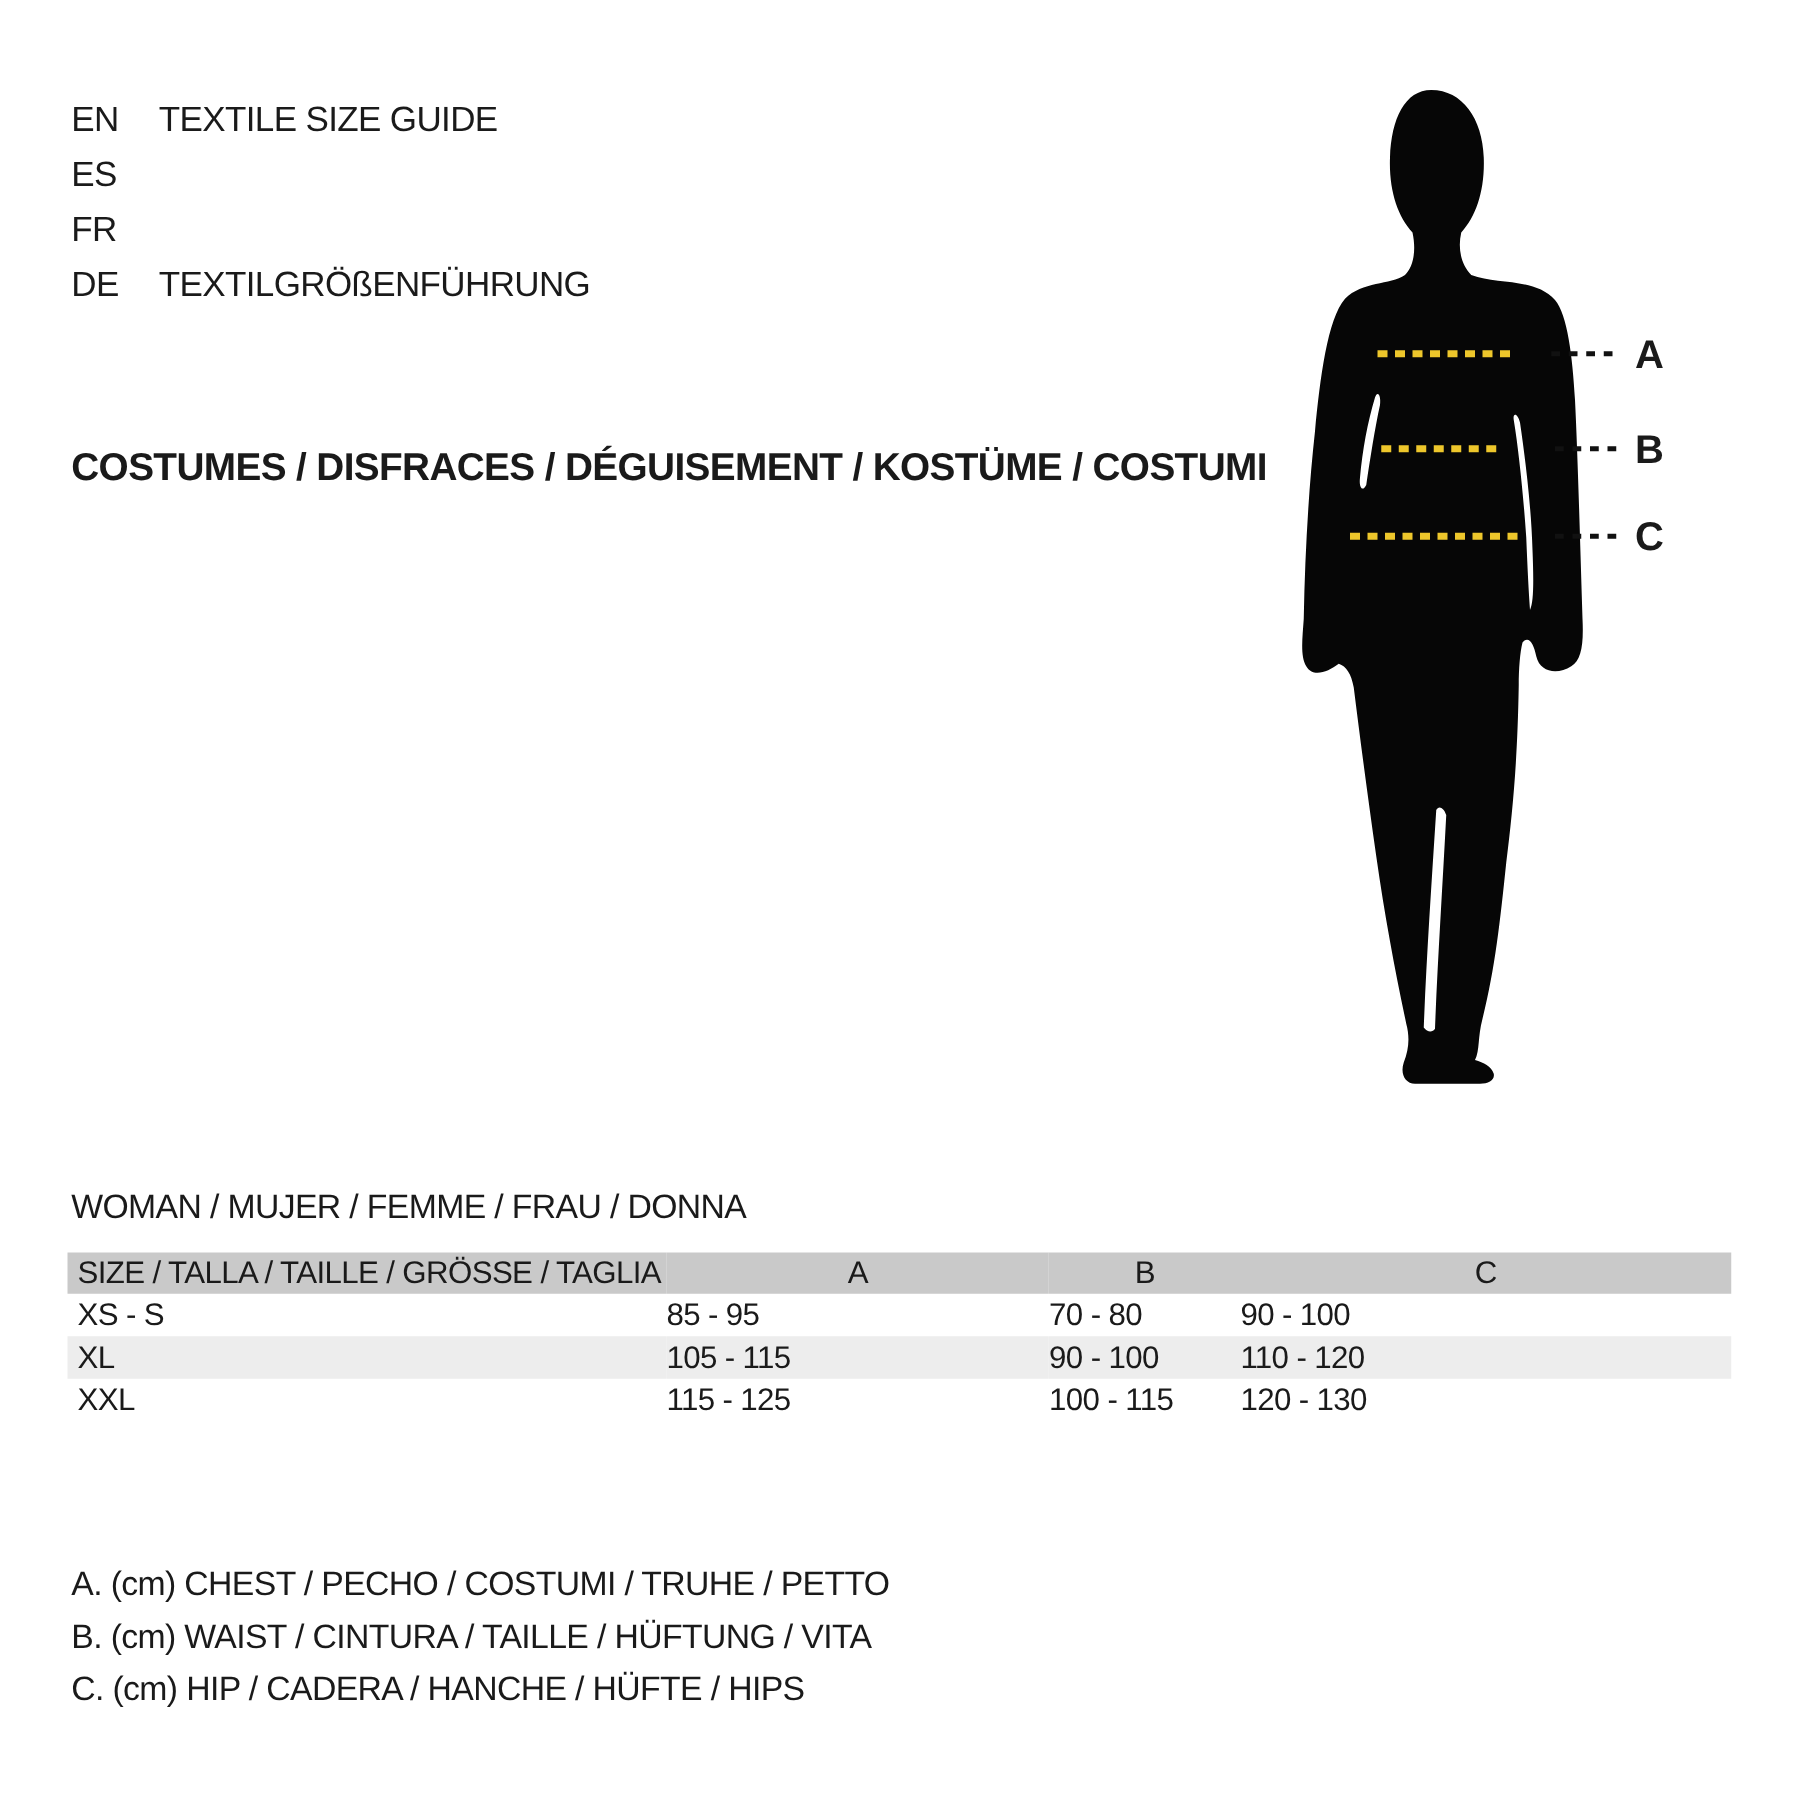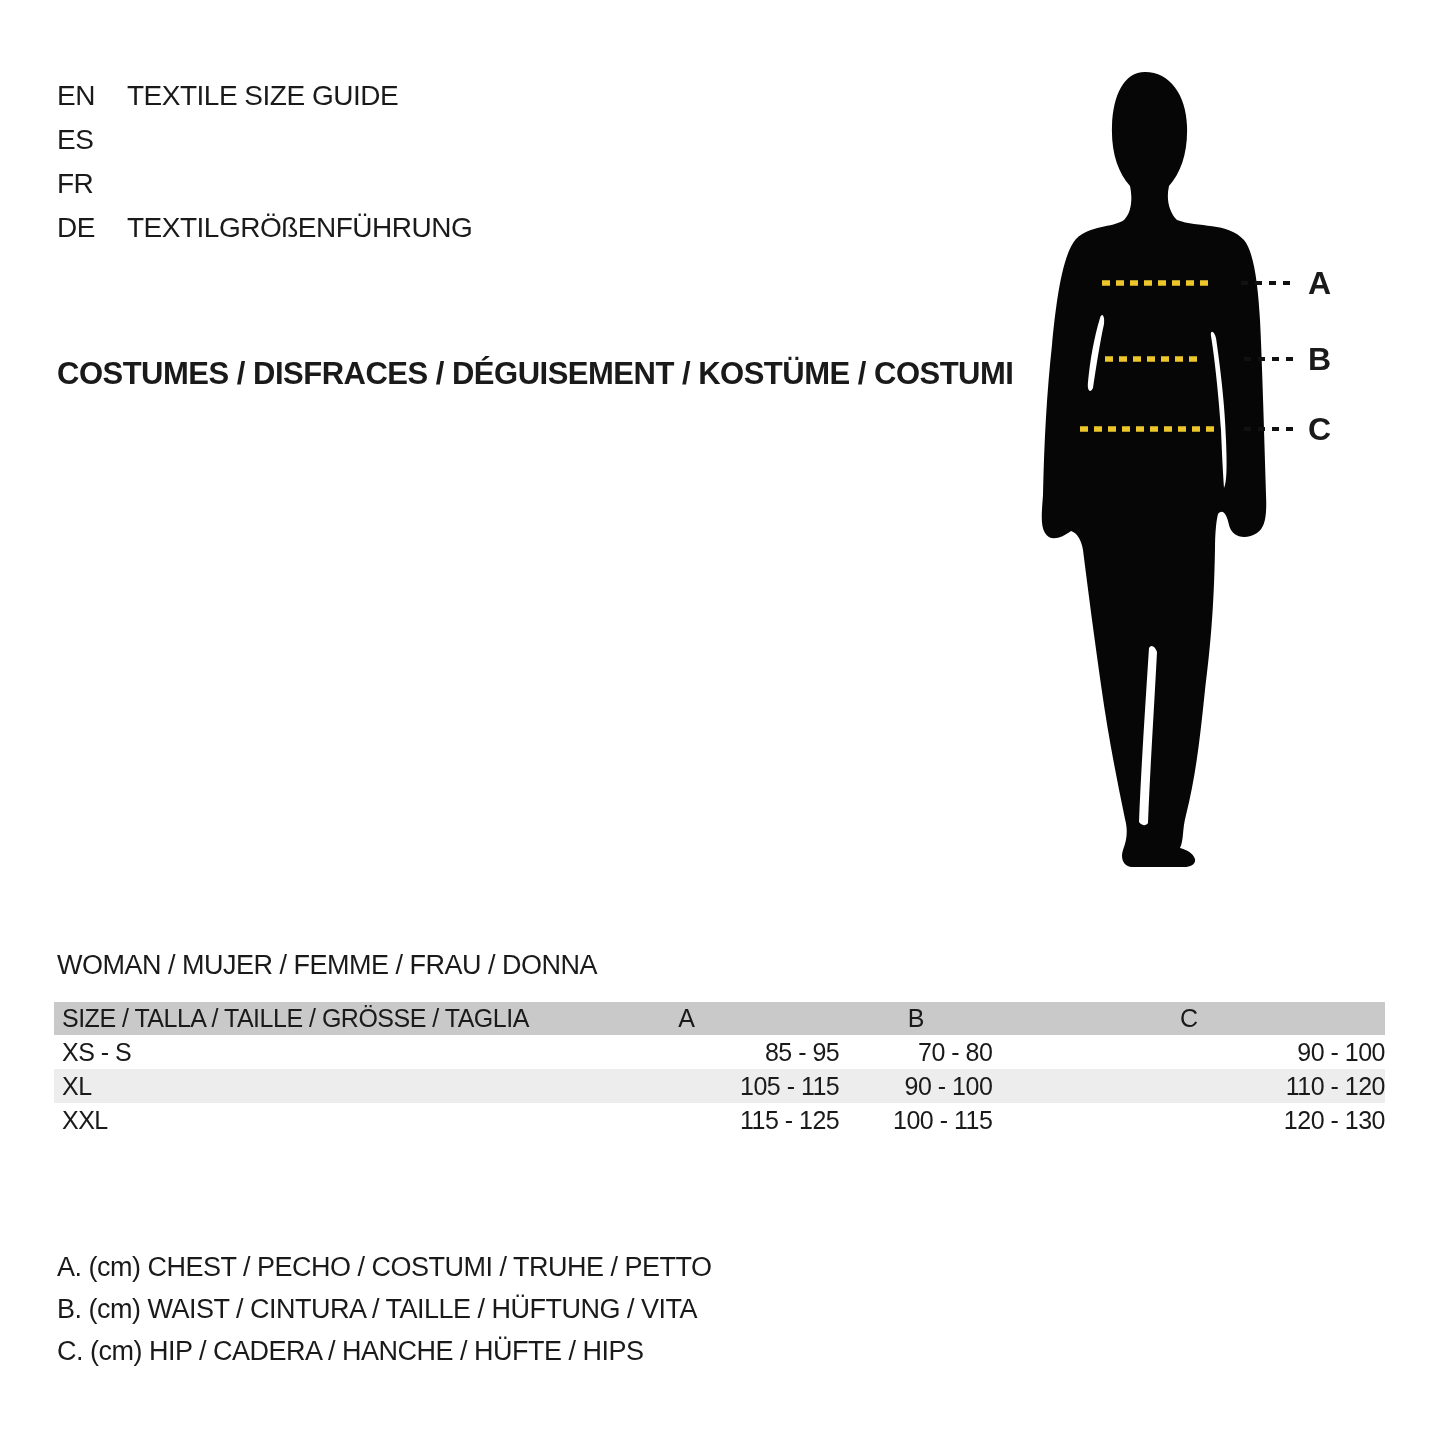--- a/index.html
+++ b/index.html
@@ -33,21 +33,21 @@
   
   .size-table{left:54px;top:1002px;width:1331px;border-collapse:collapse;table-layout:fixed;
     font-size:25px;letter-spacing:-0.5px;}
   .size-table col.c-size{width:36%;}
   .size-table col.c-a{width:23%;}
   .size-table col.c-b{width:11.5%;}
   .size-table col.c-c{width:29.5%;}
   .size-table th,.size-table td{font-weight:500;padding:0;height:34px;vertical-align:middle;margin-left:16px;}
   .size-table thead th{background:#c9c9c9;height:33px;text-align:center;}
   .size-table th.size-col,.size-table td.size-col{text-align:left;padding-left:8px;}
-  .size-table td{text-align:right;}
+  .size-table td{text-align:left;}
   .size-table tbody tr:nth-child(even){background:#ededed;}
 
   
   .legend{left:57px;top:1246px;}
   .legend-row{font-size:27px;letter-spacing:-0.5px;line-height:42px;font-weight:500;white-space:nowrap;}
 </style>
 </head>
 <body>
 
 <div class="abs lang-list">

